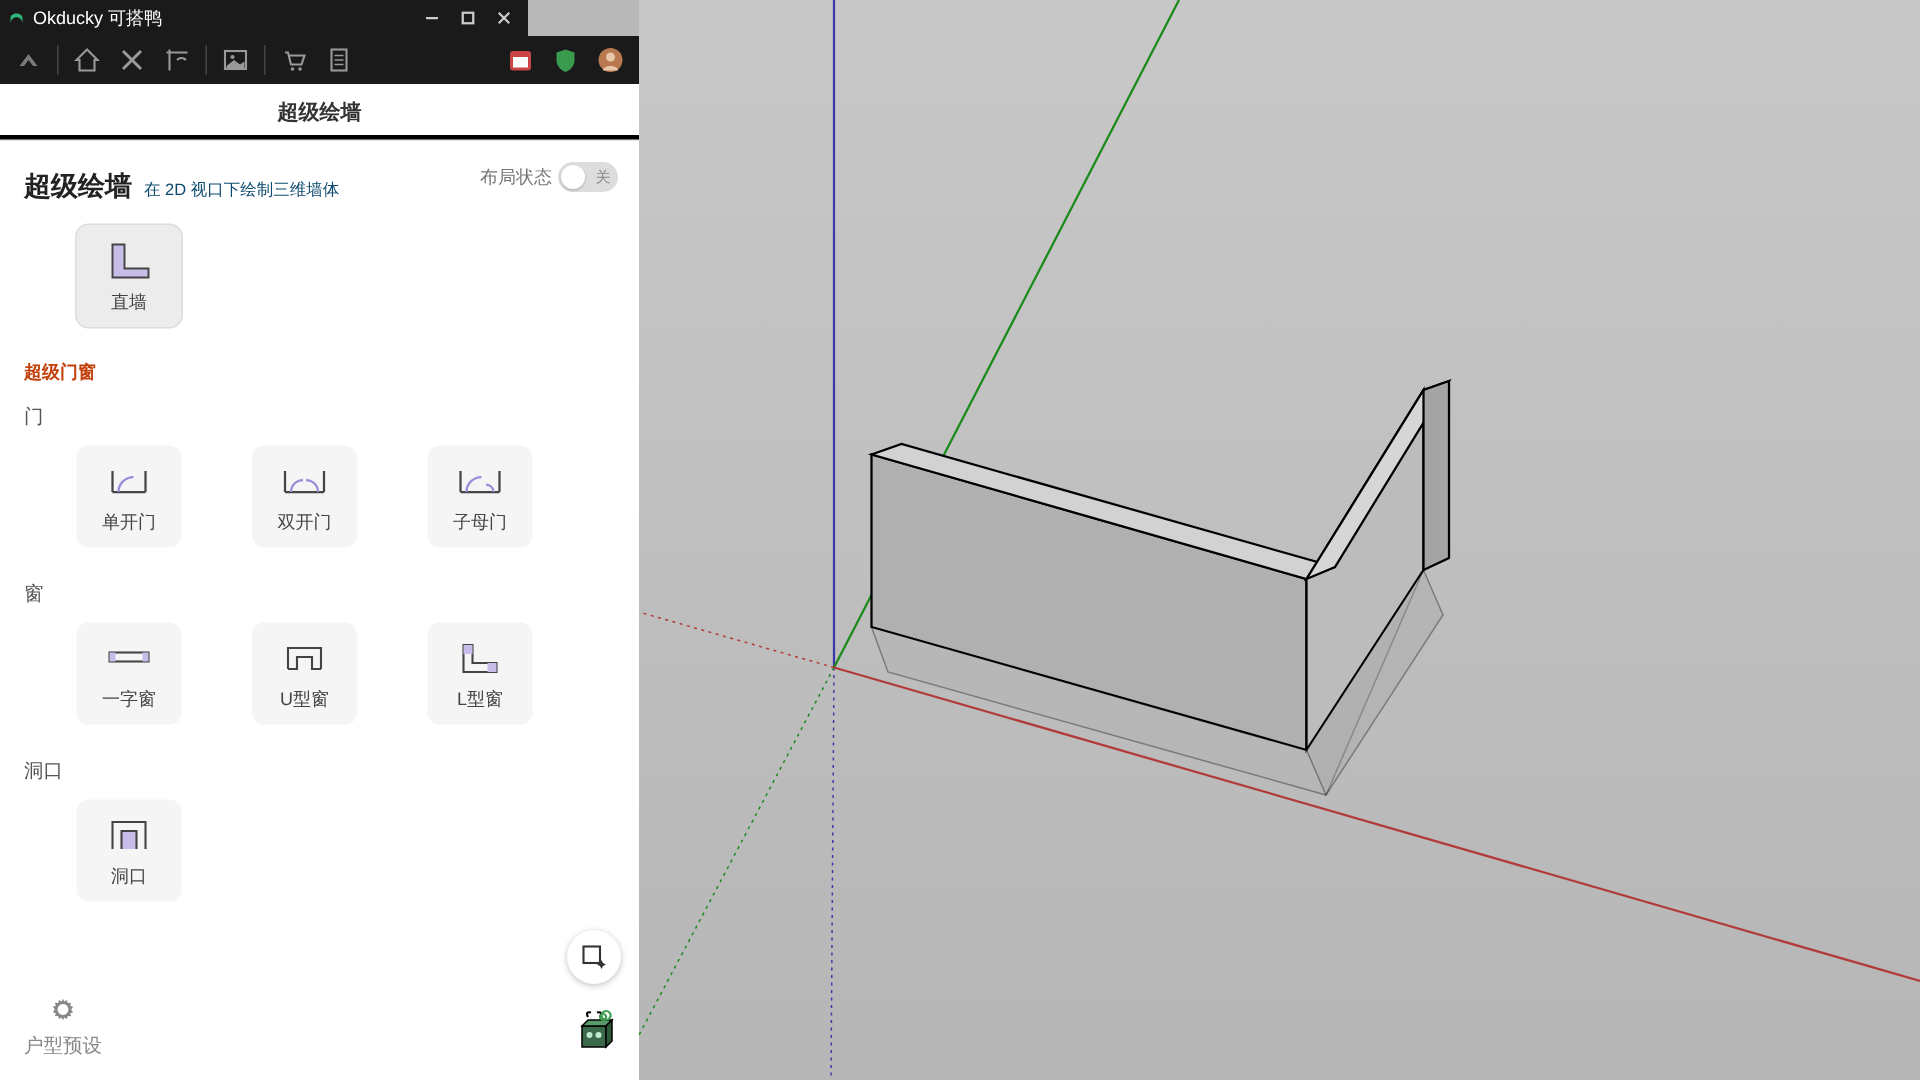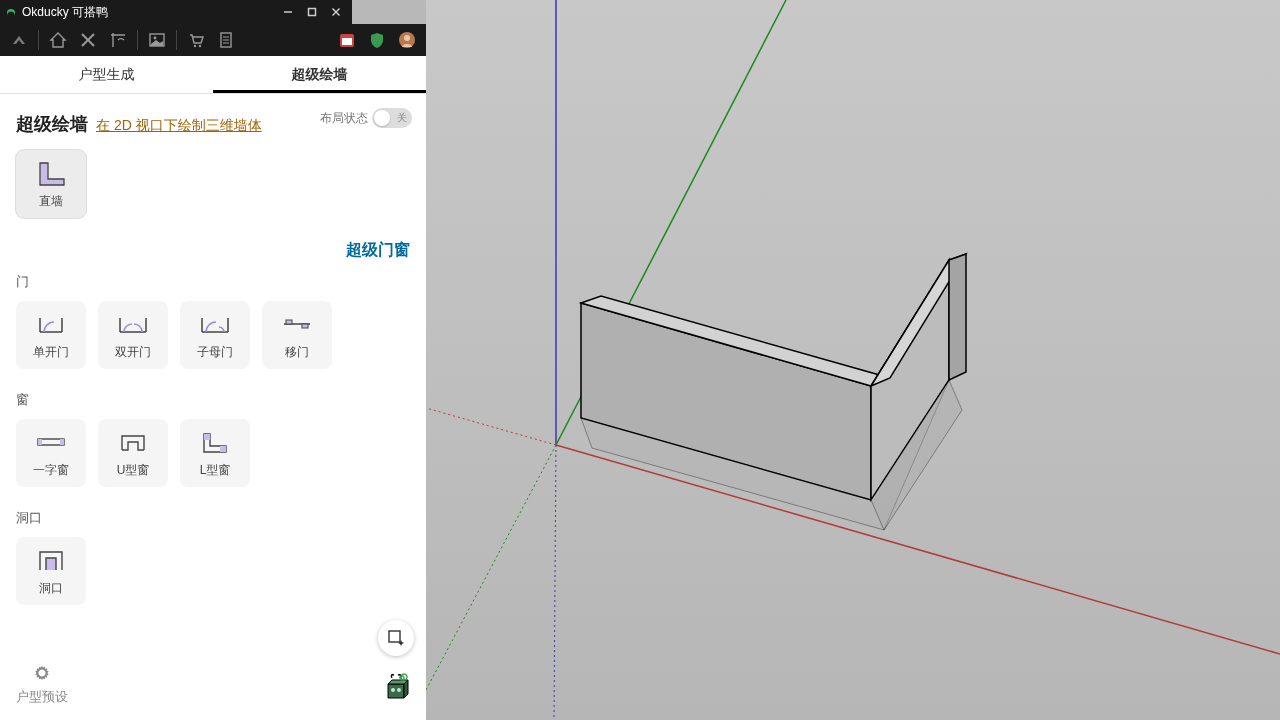--- a/index.html
+++ b/index.html
@@ -22,33 +22,33 @@
 
 .tabs { position: absolute; top: 56px; left: 0; width: 426px; height: 38px; background: #fff; display: flex; border-bottom: 1px solid #e0e0e0; }
 .tab { flex: 1; display: flex; align-items: center; justify-content: center; font-size: 14px; color: #333; cursor: pointer; position: relative; }
 .tab.active { font-weight: bold; }
 .tab.active::after { content: ''; position: absolute; bottom: 0; left: 0; right: 0; height: 3px; background: #000; }
 
 
 .panel { position: absolute; top: 94px; left: 0; width: 426px; height: 626px; background: #fff; overflow-y: auto; padding: 18px 16px 50px; }
 .sec-header { display: flex; align-items: baseline; gap: 8px; margin-bottom: 14px; }
 .sec-title { font-size: 18px; font-weight: 600; color: #222; }
-.sec-sub { font-size: 14px; color: #a16207; text-decoration: underline; }
+.sec-sub { font-size: 11px; color: #0c4a6e; }
 .toggle-row { position: absolute; right: 14px; top: 14px; display: flex; align-items: center; font-size: 12px; color: #777; }
 .toggle { width: 40px; height: 20px; background: #ddd; border-radius: 10px; position: relative; margin-left: 4px; cursor: pointer; display: flex; align-items: center; }
 .toggle .knob { width: 16px; height: 16px; background: #fff; border-radius: 50%; position: absolute; left: 2px; box-shadow: 0 1px 2px rgba(0,0,0,.2); }
 .toggle .tlabel { font-size: 10px; color: #888; position: absolute; right: 5px; }
 
 .cards { display: flex; gap: 12px; flex-wrap: wrap; margin-bottom: 22px; }
-.card { width: 70px; height: 68px; background: #f5f5f5; border-radius: 8px; display: flex; flex-direction: column; align-items: center; justify-content: center; gap: 6px; cursor: pointer; }
+.card { width: 70px; height: 68px; background: #f5f5f5; border-radius: 8px; display: flex; flex-direction: column; align-items: center; justify-content: center; gap: 6px; cursor: pointer; margin-left: 35px; }
 .card.active { background: #ececec; box-shadow: 0 0 0 1px #ddd; }
 .card .ico { width: 34px; height: 28px; display: flex; align-items: center; justify-content: center; }
 .card .lbl { font-size: 12px; color: #444; }
 
-.group-title { font-size: 16px; font-weight: 600; color: #0369a1; margin: 10px 0 12px; text-align: right; }
+.group-title { font-size: 12px; font-weight: 600; color: #c2410c; margin: 10px 0 12px; }
 .subgroup { font-size: 13px; color: #555; margin: 6px 0 10px; }
 
 .panel-rel { position: relative; }
 
 
 .bottom-set { position: absolute; left: 16px; bottom: 14px; display: flex; align-items: center; gap: 6px; color: #888; font-size: 13px; cursor: pointer; flex-direction: column; }
 
 
 .float-stack { position: absolute; right: 12px; bottom: 14px; display: flex; flex-direction: column; gap: 14px; align-items: center; }
 .float-btn { width: 36px; height: 36px; border-radius: 50%; background: #fff; box-shadow: 0 1px 4px rgba(0,0,0,.25); display: flex; align-items: center; justify-content: center; cursor: pointer; }
@@ -151,21 +151,20 @@
   <div class="tool-btn">
       <svg viewBox="0 0 20 20">
         <circle cx="10" cy="10" r="8" fill="#b87850"></circle>
         <circle cx="10" cy="8" r="3" fill="#e8c8a8"></circle>
         <path d="M5 17 C5 13 15 13 15 17" fill="#e8c8a8"></path>
       </svg>
     </div>
 </div>
 
 <div class="tabs">
-  <div class="tab">户型生成</div>
   <div class="tab active">超级绘墙</div>
 </div>
 
 <div class="panel panel-rel">
   <div class="sec-header" style="position:relative;">
     <span class="sec-title">超级绘墙</span>
     <span class="sec-sub">在 2D 视口下绘制三维墙体</span>
   </div>
   <div class="toggle-row">
     <span>布局状态</span>
@@ -209,30 +208,20 @@
       <span class="lbl">双开门</span>
     </div>
     <div class="card">
       <div class="ico">
           <svg viewBox="0 0 34 28">
             <path d="M4 22 L4 8 M30 22 L30 8 M4 22 L30 22" stroke="#444" stroke-width="1.5" fill="none"></path>
             <path d="M8 22 A10 10 0 0 1 18 12 M26 22 A5 5 0 0 0 21 17" stroke="#9a8cd8" stroke-width="1.5" fill="none"></path>
           </svg>
         </div>
       <span class="lbl">子母门</span>
-    </div>
-    <div class="card">
-      <div class="ico">
-          <svg viewBox="0 0 34 28">
-            <line x1="4" y1="14" x2="30" y2="14" stroke="#444" stroke-width="1.5"></line>
-            <rect x="6" y="10" width="6" height="4" fill="#c7bde8" stroke="#444"></rect>
-            <rect x="22" y="14" width="6" height="4" fill="#c7bde8" stroke="#444"></rect>
-          </svg>
-        </div>
-      <span class="lbl">移门</span>
     </div>
   </div>
 
   <div class="subgroup">窗</div>
   <div class="cards">
     <div class="card">
       <div class="ico">
           <svg viewBox="0 0 34 28">
             <rect x="4" y="11" width="26" height="6" fill="none" stroke="#444" stroke-width="1.4"></rect>
             <rect x="4" y="11" width="4" height="6" fill="#c7bde8"></rect>

